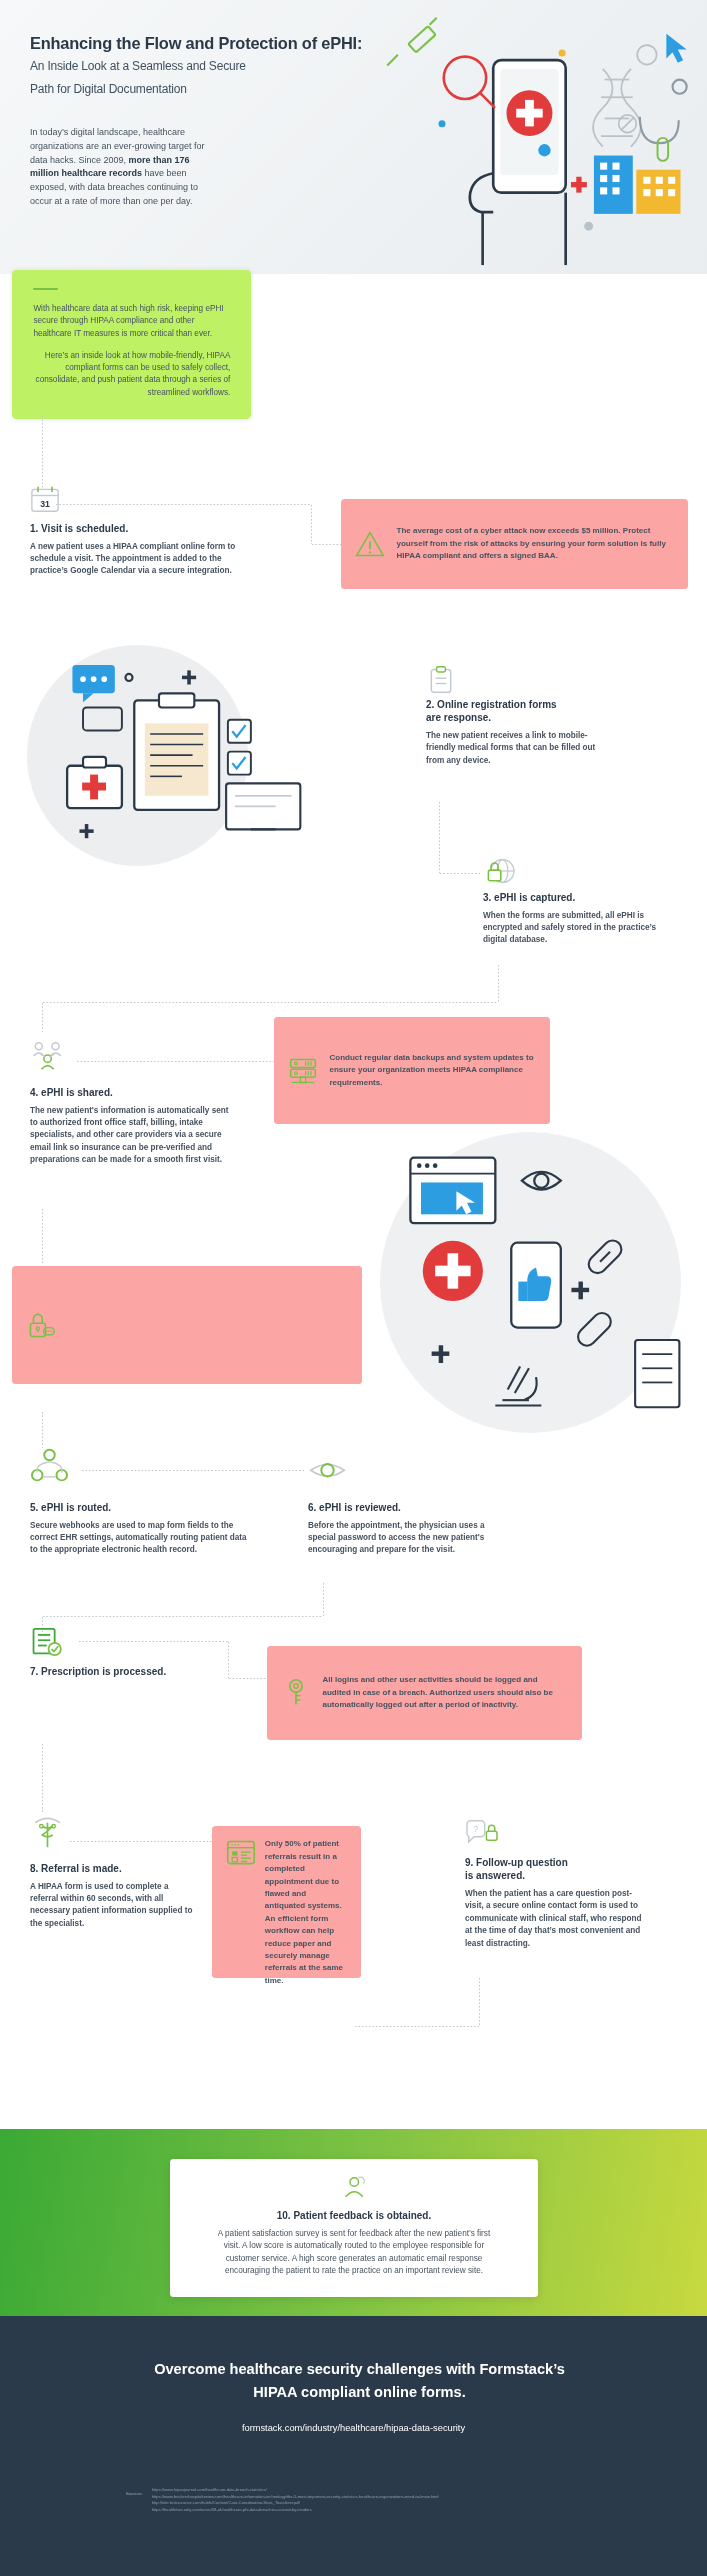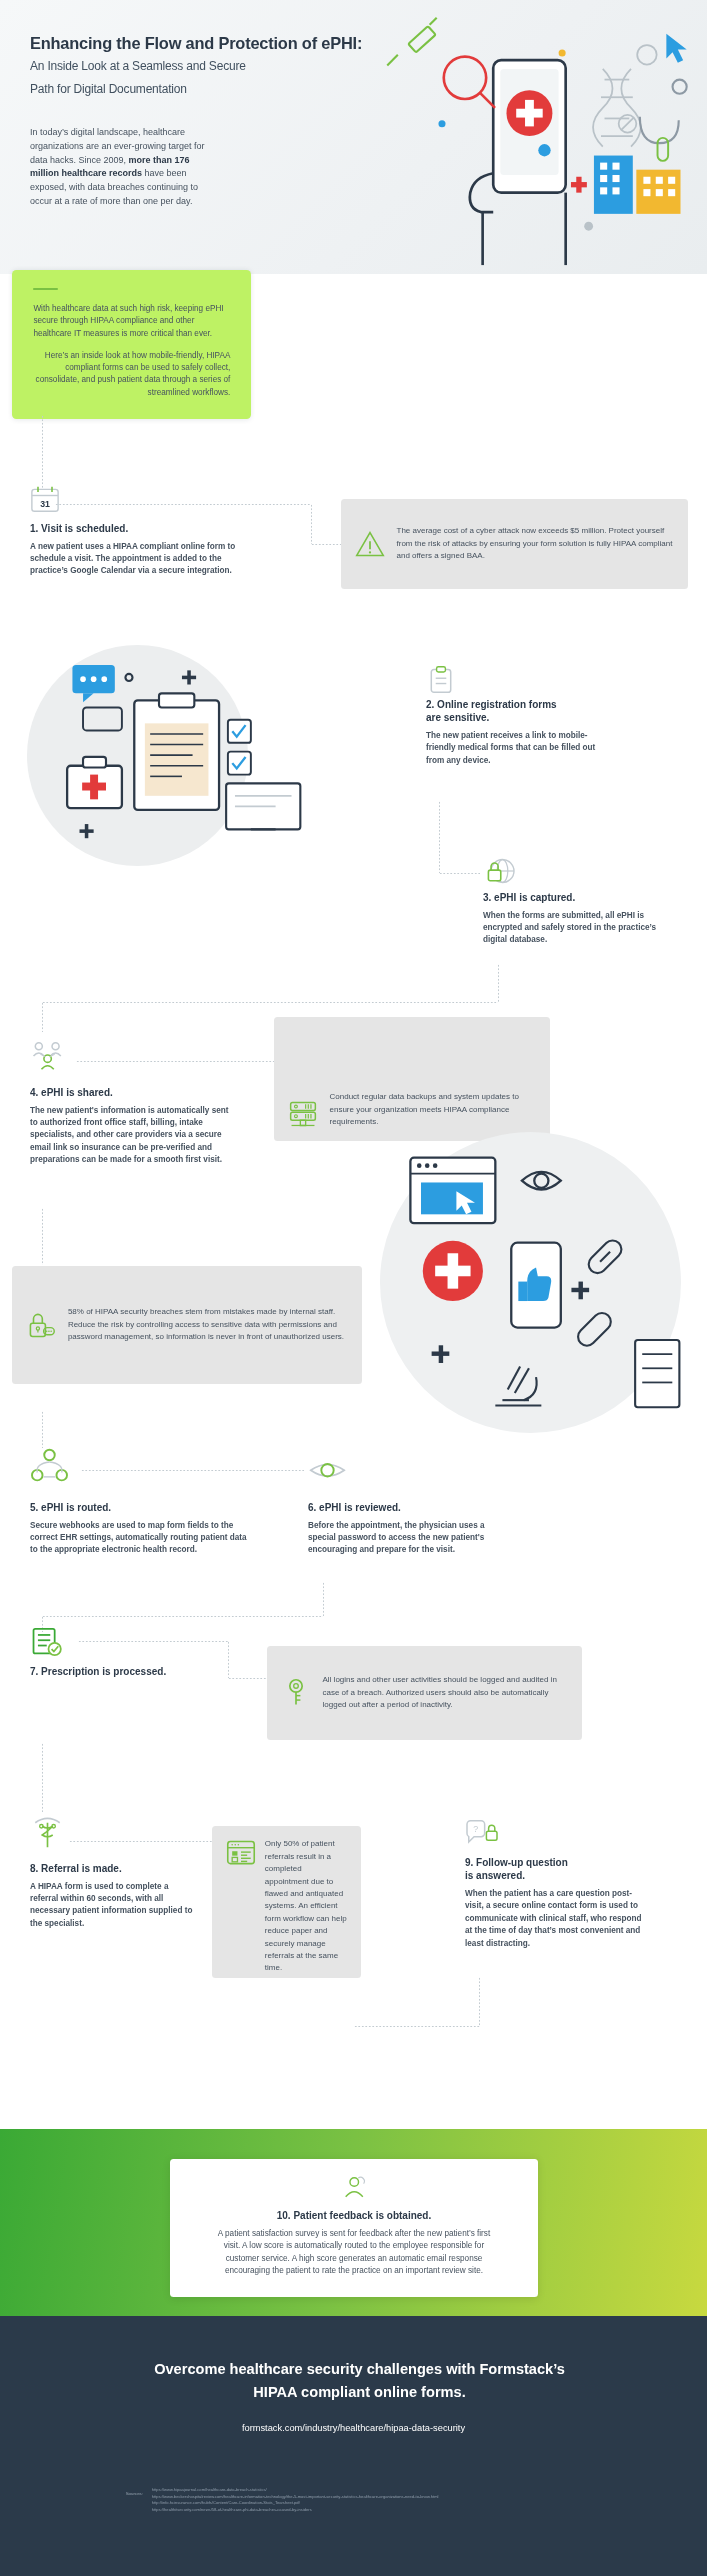--- a/index.html
+++ b/index.html
@@ -71,25 +71,26 @@
     font-size: 10px; font-weight: bold; color: #2c3948;
     line-height: 13.3px; margin-bottom: 5.3px;
   }
   .step p {
     font-size: 8.2px; line-height: 12.4px; color: #46525f; font-weight: bold;
   }
 
   
   .callout {
     position: absolute;
-    background: #e5e5e5;
+    background: #fca5a5;
     border-radius: 3.5px;
     display: flex; align-items: center;
     padding: 12.4px 14px;
     gap: 11.5px;
+    font-weight: bold;
   }
   .callout p { font-size: 8px; line-height: 12.4px; color: #46525f; }
   .callout .ic { flex: 0 0 auto; width: 30px; height: 30px; }
 
   
   .dot-h {
     position: absolute; height: 0.9px;
     background-image: radial-gradient(circle, #c3cbd1 0.9px, transparent 0.9px);
     background-size: 3.5px 0.9px; background-repeat: repeat-x;
   }
@@ -316,21 +317,21 @@
 
   <svg class="stepicon" style="left:426px; top:665px; width:30px; height:30px;" viewBox="0 0 34 34">
     <rect x="6" y="5" width="22" height="26" rx="3" fill="#fff" stroke="#c3cbd1" stroke-width="1.7"></rect>
     <rect x="12" y="2" width="10" height="6" rx="2" fill="#fff" stroke="#7ac143" stroke-width="1.6"></rect>
     <line x1="11" y1="15" x2="23" y2="15" stroke="#c3cbd1" stroke-width="1.6"></line>
     <line x1="11" y1="21" x2="23" y2="21" stroke="#c3cbd1" stroke-width="1.6"></line>
   </svg>
   <div class="step" style="left:426px; top:698px; width:186px;">
     <h3>
       <span>2. Online registration forms</span><br>
-      <span>are sensitive.</span>
+      <span>are response.</span>
     </h3>
     <p>The new patient receives a link to mobile-friendly medical forms that can be filled out from any device.</p>
   </div>
 
   <div class="dot-v" style="left:439px; top:801px; height:72px;"></div>
   <div class="dot-h" style="left:439px; top:873px; width:41px;"></div>
 
   <svg class="stepicon" style="left:483px; top:856px; width:32px; height:30px;" viewBox="0 0 36 34">
     <circle cx="22" cy="17" r="13" fill="none" stroke="#c3cbd1" stroke-width="1.6"></circle>
     <ellipse cx="22" cy="17" rx="6" ry="13" fill="none" stroke="#c3cbd1" stroke-width="1.4"></ellipse>
@@ -363,21 +364,21 @@
         <line x1="28" y1="16" x2="22" y2="19"></line>
     </g>
   </svg>
   <div class="step" style="left:30px; top:1086px; width:203px;">
     <h3>4. ePHI is shared.</h3>
     <p>The new patient's information is automatically sent to authorized front office staff, billing, intake specialists, and other care providers via a secure email link so insurance can be pre-verified and preparations can be made for a smooth first visit.</p>
   </div>
 
   <div class="dot-h" style="left:76px; top:1061px; width:198px;"></div>
 
-  <div class="callout" style="left:274px; top:1017px; width:276px; height:124px;align-items:flex-end;">
+  <div class="callout" style="left:274px; top:1017px; width:276px; height:107px;">
     <svg class="ic" viewBox="0 0 34 34">
       <rect x="3" y="4" width="28" height="9" rx="2" fill="none" stroke="#7ac143" stroke-width="1.7"></rect>
       <rect x="3" y="15" width="28" height="9" rx="2" fill="none" stroke="#7ac143" stroke-width="1.7"></rect>
       <circle cx="9" cy="8.5" r="1.6" fill="none" stroke="#7ac143" stroke-width="1.3"></circle>
       <circle cx="9" cy="19.5" r="1.6" fill="none" stroke="#7ac143" stroke-width="1.3"></circle>
       <g stroke="#7ac143" stroke-width="1.4">
         <line x1="20" y1="6" x2="20" y2="11"></line>
           <line x1="23" y1="6" x2="23" y2="11"></line>
           <line x1="26" y1="6" x2="26" y2="11"></line>
         <line x1="20" y1="17" x2="20" y2="22"></line>
@@ -453,21 +454,20 @@
     <svg class="ic" viewBox="0 0 34 34">
       <rect x="5" y="15" width="17" height="15" rx="2.5" fill="none" stroke="#7ac143" stroke-width="1.8"></rect>
       <path d="M8.5 15 v-5 a5 5 0 0 1 10 0 v5" fill="none" stroke="#7ac143" stroke-width="1.8"></path>
       <circle cx="13.5" cy="21" r="1.8" fill="none" stroke="#7ac143" stroke-width="1.4"></circle>
       <line x1="13.5" y1="22.6" x2="13.5" y2="25.5" stroke="#7ac143" stroke-width="1.4"></line>
       <rect x="20" y="20" width="12" height="8" rx="4" fill="none" stroke="#7ac143" stroke-width="1.6"></rect>
       <circle cx="23.5" cy="24" r="0.9" fill="#7ac143"></circle>
         <circle cx="26" cy="24" r="0.9" fill="#7ac143"></circle>
         <circle cx="28.5" cy="24" r="0.9" fill="#7ac143"></circle>
     </svg>
-    <p>58% of HIPAA security breaches stem from mistakes made by internal staff. Reduce the risk by controlling access to sensitive data with permissions and password management, so information is never in front of unauthorized users.</p>
   </div>
 
   <div class="dot-v" style="left:42px; top:1411px; height:37px;"></div>
 
   <svg class="stepicon" style="left:30px; top:1448px; width:39px; height:35px;" viewBox="0 0 44 40">
     <circle cx="22" cy="8" r="6" fill="none" stroke="#7ac143" stroke-width="2.2"></circle>
     <circle cx="8" cy="31" r="6" fill="none" stroke="#7ac143" stroke-width="2.2"></circle>
     <circle cx="36" cy="31" r="6" fill="none" stroke="#7ac143" stroke-width="2.2"></circle>
     <path d="M22 16 q-16 2 -14 12" fill="none" stroke="#c3cbd1" stroke-width="1.6"></path>
     <path d="M22 16 q16 2 14 12" fill="none" stroke="#c3cbd1" stroke-width="1.6"></path>

